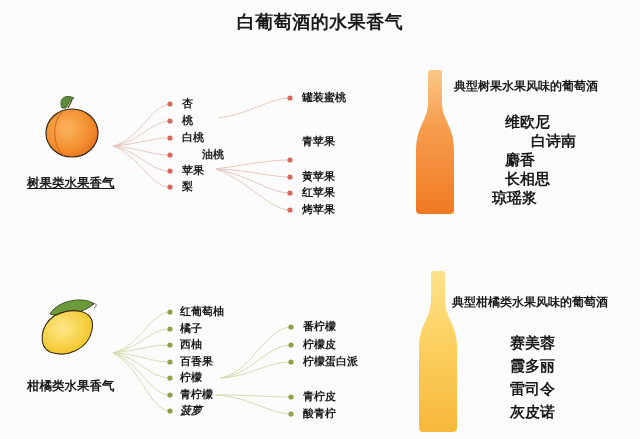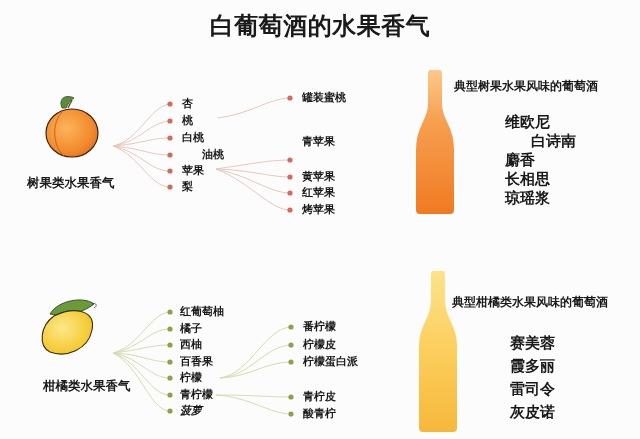--- a/index.html
+++ b/index.html
@@ -1,19 +1,19 @@
 <!DOCTYPE html>
 <html><head>
 <meta charset="utf-8">
 <style>
   html, body { margin:0; padding:0; }
   body { width:640px; height:439px; background:#fdfcfc; position:relative; overflow:hidden;
          font-family:"DejaVu Sans","Liberation Sans",sans-serif; color:#1a1a1a; }
   .abs { position:absolute; }
-  .title { left:0; width:640px; top:10px; text-align:center; font-size:24px; font-weight:bold; letter-spacing:0.5px; }
+  .title { left:0; width:640px; top:10px; text-align:center; font-size:18px; font-weight:bold; letter-spacing:0.5px; }
   .lbl { font-size:11px; font-weight:bold; white-space:nowrap; line-height:14px; }
   .cat { font-size:12.5px; font-weight:bold; white-space:nowrap; }
   .wine-head { font-size:12px; font-weight:bold; white-space:nowrap; }
   .wine { font-size:15px; font-weight:bold; white-space:nowrap; }
   svg.lines { position:absolute; left:0; top:0; width:640px; height:439px; pointer-events:none; }
 </style>
 </head>
 <body>
 
 <div class="abs title">白葡萄酒的水果香气</div>
@@ -112,22 +112,22 @@
     <path d="M50 314 C58 300,84 296,94 304 C84 312,66 318,50 314 Z" fill="#6a9a3a" stroke="#2d4a1a" stroke-width="0.9"></path>
     <path d="M92 304 C96 302,98 306,94 308" fill="none" stroke="#444" stroke-width="0.8"></path>
     <path d="M54 316 C74 306,96 310,92 330 C88 350,66 358,50 352 C38 346,40 326,54 316 Z" fill="url(#gLemon)" stroke="#3a2a10" stroke-width="1.1"></path>
   </g>
 
   <path d="M430 70 L440 70 Q442 70,442 74 L442 104 Q442 112,448 124 Q454 136,454 150 L454 210 Q454 214,450 214 L420 214 Q416 214,416 210 L416 150 Q416 136,422 124 Q428 112,428 104 L428 74 Q428 70,430 70 Z" fill="url(#gTree)"></path>
 
   <path d="M433 271 L443 271 Q445 271,445 275 L445 300 Q445 310,451 322 Q457 334,457 346 L457 428 Q457 432,453 432 L423 432 Q419 432,419 428 L419 346 Q419 334,425 322 Q431 310,431 300 L431 275 Q431 271,433 271 Z" fill="url(#gCitrus)"></path>
 </svg>
 
-<div class="abs cat" style="left:27px; top:175px;">树果类水果香气</div>
-<div class="abs cat" style="left:43px; top:378px;text-align:center;">柑橘类水果香气</div>
+<div class="abs cat" style="left:27px; top:175px;text-decoration:underline;">树果类水果香气</div>
+<div class="abs cat" style="left:27px; top:378px;text-align:center;">柑橘类水果香气</div>
 
 <div class="abs lbl" style="left:182px; top:97px;">杏</div>
 <div class="abs lbl" style="left:182px; top:114px;">桃</div>
 <div class="abs lbl" style="left:182px; top:131px;">白桃</div>
 <div class="abs lbl" style="left:182px; top:148px;margin-left:20px;">油桃</div>
 <div class="abs lbl" style="left:182px; top:164px;">苹果</div>
 <div class="abs lbl" style="left:182px; top:180px;">梨</div>
 
 <div class="abs lbl" style="left:302px; top:91px;">罐装蜜桃</div>
 <div class="abs lbl" style="left:302px; top:135px;">青苹果</div>
@@ -147,19 +147,19 @@
 <div class="abs lbl" style="left:303px; top:338px;">柠檬皮</div>
 <div class="abs lbl" style="left:303px; top:355px;">柠檬蛋白派</div>
 <div class="abs lbl" style="left:303px; top:390px;">青柠皮</div>
 <div class="abs lbl" style="left:303px; top:407px;">酸青柠</div>
 
 <div class="abs wine-head" style="left:454px; top:78px;">典型树果水果风味的葡萄酒</div>
 <div class="abs wine" style="left:505px; top:113px;">维欧尼</div>
 <div class="abs wine" style="left:531px; top:132px;">白诗南</div>
 <div class="abs wine" style="left:505px; top:151px;">麝香</div>
 <div class="abs wine" style="left:505px; top:170px;">长相思</div>
-<div class="abs wine" style="left:505px; top:189px;font-family:Liberation Mono, monospace;">琼瑶浆</div>
+<div class="abs wine" style="left:492px; top:189px;font-family:Liberation Mono, monospace;">琼瑶浆</div>
 
 <div class="abs wine-head" style="left:452px; top:294px;">典型柑橘类水果风味的葡萄酒</div>
 <div class="abs wine" style="left:510px; top:334px;">赛美蓉</div>
 <div class="abs wine" style="left:510px; top:357px;">霞多丽</div>
 <div class="abs wine" style="left:510px; top:380px;">雷司令</div>
 <div class="abs wine" style="left:510px; top:403px;">灰皮诺</div>
 
 </body></html>

